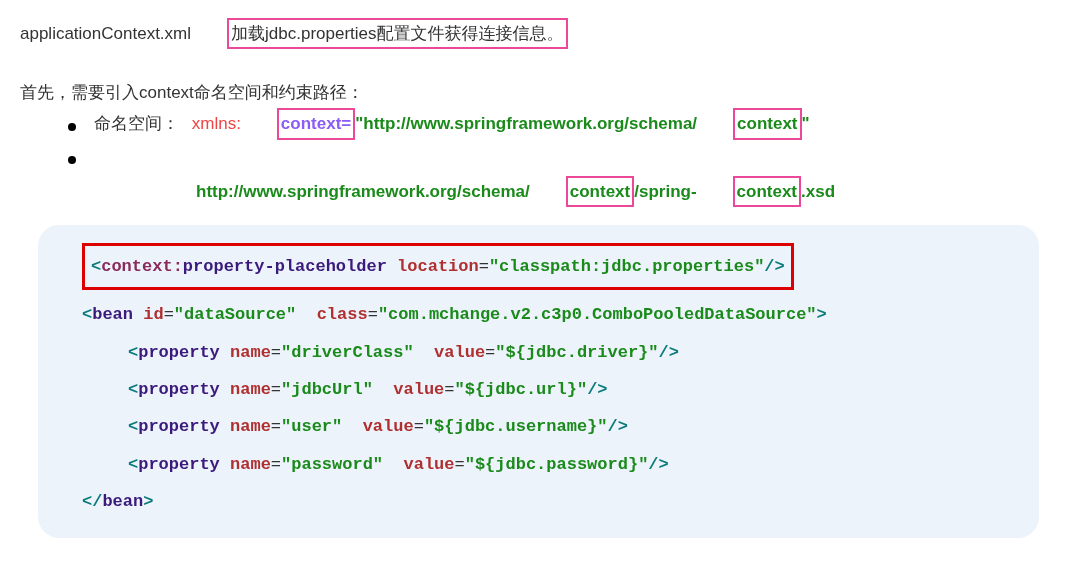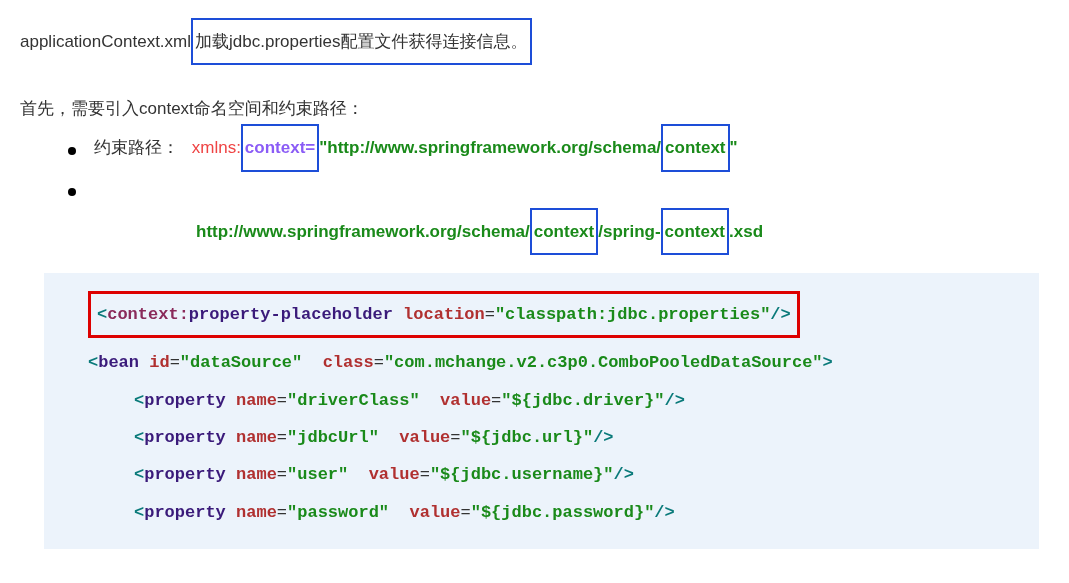--- a/index.html
+++ b/index.html
@@ -38,38 +38,40 @@
       top: 2px;
       flex-shrink: 0;
     }
     .label-text {
       margin-right: 8px;
     }
     .xmlns-blue { color: #ef4444; }
     .xmlns-dark { color: #8b5cf6; font-weight: bold; }
     .url-green { color: #1a8a1a; font-weight: bold; }
     .red-box {
-      border: 2px solid #1d4ed8;
-      padding: 8px 2px;
+      border: 2px solid #ec4899;
+      padding: 0 2px;
       display: inline-block;
+      margin-left: 36px;
     }
     .constraint-line2 {
       margin-left: 176px;
       margin-bottom: 18px;
     }
     .code-block {
       background: #ecf3fb;
-      margin-left: 24px;
+      margin-left: 18px;
       margin-right: 10px;
       padding: 18px 28px 18px 44px;
       font-family: "Courier New", Consolas, monospace;
       font-size: 17px;
       font-weight: bold;
       line-height: 2.2;
       color: #333;
+      border-radius: 21px;
     }
     .tag-bracket { color: #0a7a7a; }
     .tag-name { color: #3a1a7a; }
     .tag-ctx { color: #8a2a5a; }
     .attr-name { color: #b03030; }
     .attr-val { color: #1a8a1a; }
     .code-row1 {
       border: 3px solid #d00;
       display: inline-block;
       padding: 2px 6px;
@@ -85,21 +87,21 @@
 <div class="para">
   <span>applicationContext.xml</span><span class="red-box">加载jdbc.properties配置文件获得连接信息。</span>
 </div>
 
 <div class="para" style="margin-bottom:2px">首先，需要引入context命名空间和约束路径：</div>
 
 <ul class="bullets">
   <li>
     <span class="bullet-dot"></span>
     <span>
-      <span class="label-text">约束路径：</span>
+      <span class="label-text">命名空间：</span>
       <span class="xmlns-blue">xmlns:</span><span class="red-box xmlns-dark">context=</span><span class="url-green">"</span><span class="url-green">http://www.springframework.org/schema/</span><span class="red-box url-green">context</span><span class="url-green">"</span>
     </span>
   </li>
   <li>
     <span class="bullet-dot"></span>
   </li>
 </ul>
 <div class="constraint-line2">
   <span class="url-green">http://www.springframework.org/schema/</span><span class="red-box url-green">context</span><span class="url-green">/spring-</span><span class="red-box url-green">context</span><span class="url-green">.xsd</span>
 </div>
@@ -112,13 +114,16 @@
   </span>
 
   <span class="code-indent0">
     <span class="tag-bracket">&lt;</span><span class="tag-name">bean</span>
     <span class="attr-name">id</span><span class="plain">=</span><span class="attr-val">"dataSource"</span>&nbsp;
     <span class="attr-name">class</span><span class="plain">=</span><span class="attr-val">"com.mchange.v2.c3p0.ComboPooledDataSource"</span><span class="tag-bracket">&gt;</span>
   </span>
 
   <span id="props-container"><span class="code-indent1"><span class="tag-bracket">&lt;</span><span class="tag-name">property</span> <span class="attr-name">name</span><span class="plain">=</span><span class="attr-val">"driverClass"</span>&nbsp; <span class="attr-name">value</span><span class="plain">=</span><span class="attr-val">"${jdbc.driver}"</span><span class="tag-bracket">/&gt;</span></span><span class="code-indent1"><span class="tag-bracket">&lt;</span><span class="tag-name">property</span> <span class="attr-name">name</span><span class="plain">=</span><span class="attr-val">"jdbcUrl"</span>&nbsp; <span class="attr-name">value</span><span class="plain">=</span><span class="attr-val">"${jdbc.url}"</span><span class="tag-bracket">/&gt;</span></span><span class="code-indent1"><span class="tag-bracket">&lt;</span><span class="tag-name">property</span> <span class="attr-name">name</span><span class="plain">=</span><span class="attr-val">"user"</span>&nbsp; <span class="attr-name">value</span><span class="plain">=</span><span class="attr-val">"${jdbc.username}"</span><span class="tag-bracket">/&gt;</span></span><span class="code-indent1"><span class="tag-bracket">&lt;</span><span class="tag-name">property</span> <span class="attr-name">name</span><span class="plain">=</span><span class="attr-val">"password"</span>&nbsp; <span class="attr-name">value</span><span class="plain">=</span><span class="attr-val">"${jdbc.password}"</span><span class="tag-bracket">/&gt;</span></span></span>
 
+  <span class="code-indent0">
+    <span class="tag-bracket">&lt;/</span><span class="tag-name">bean</span><span class="tag-bracket">&gt;</span>
+  </span>
 </div>
 
 </body></html>

